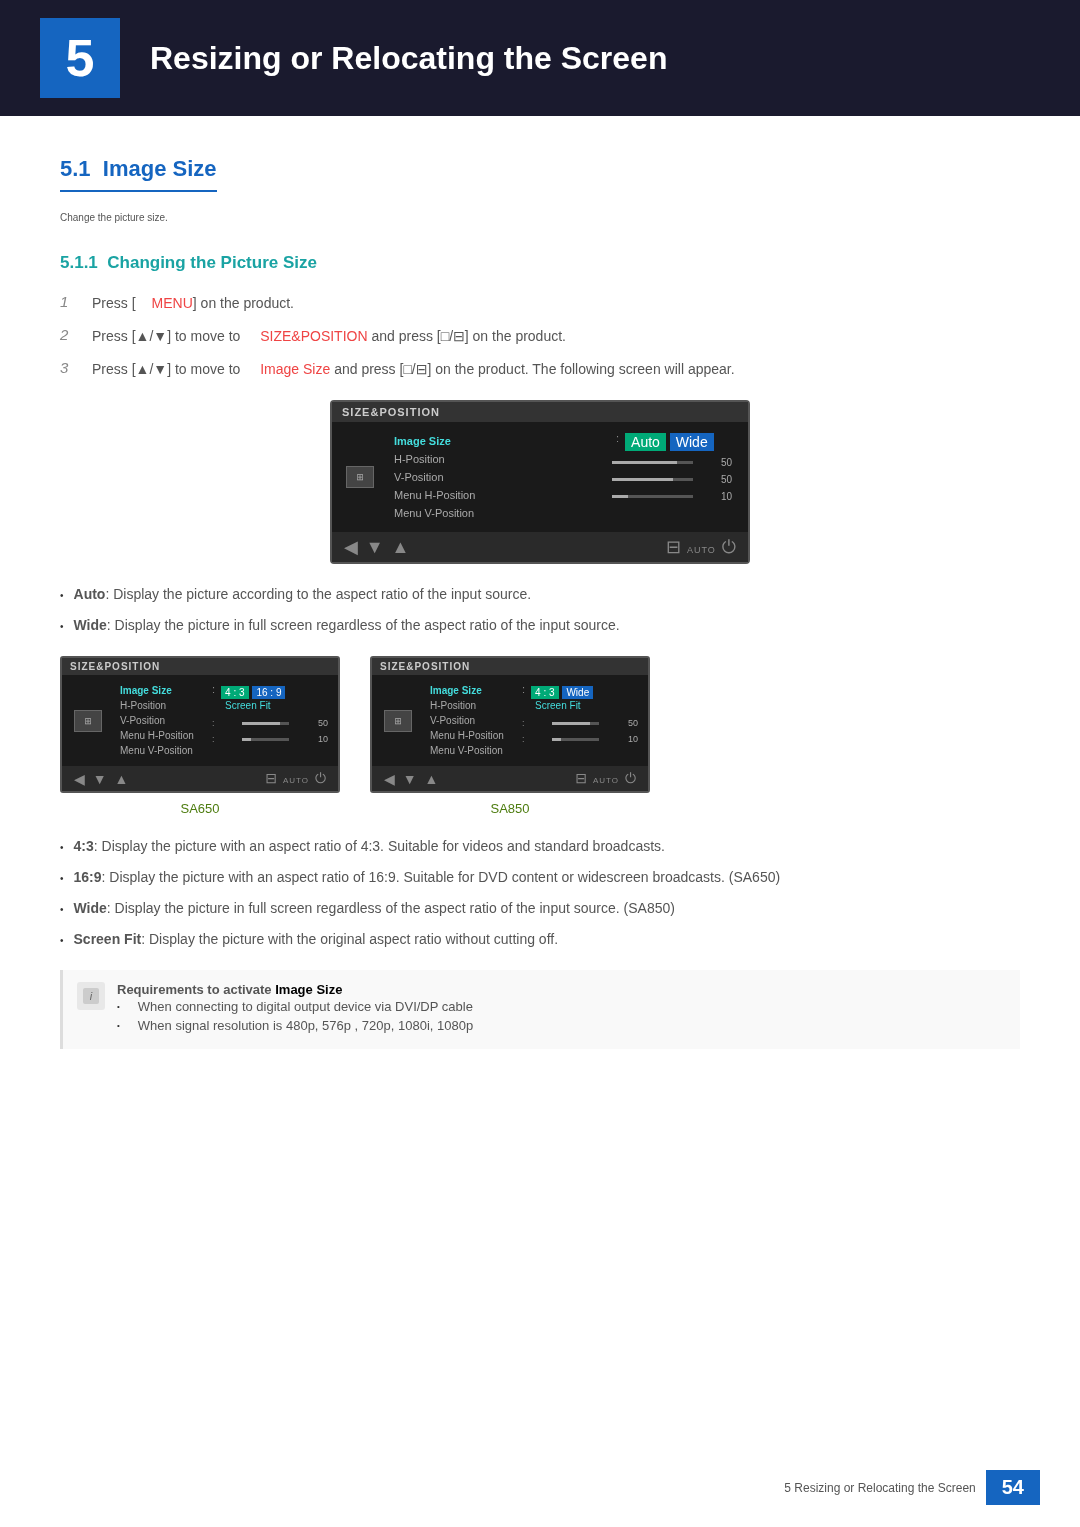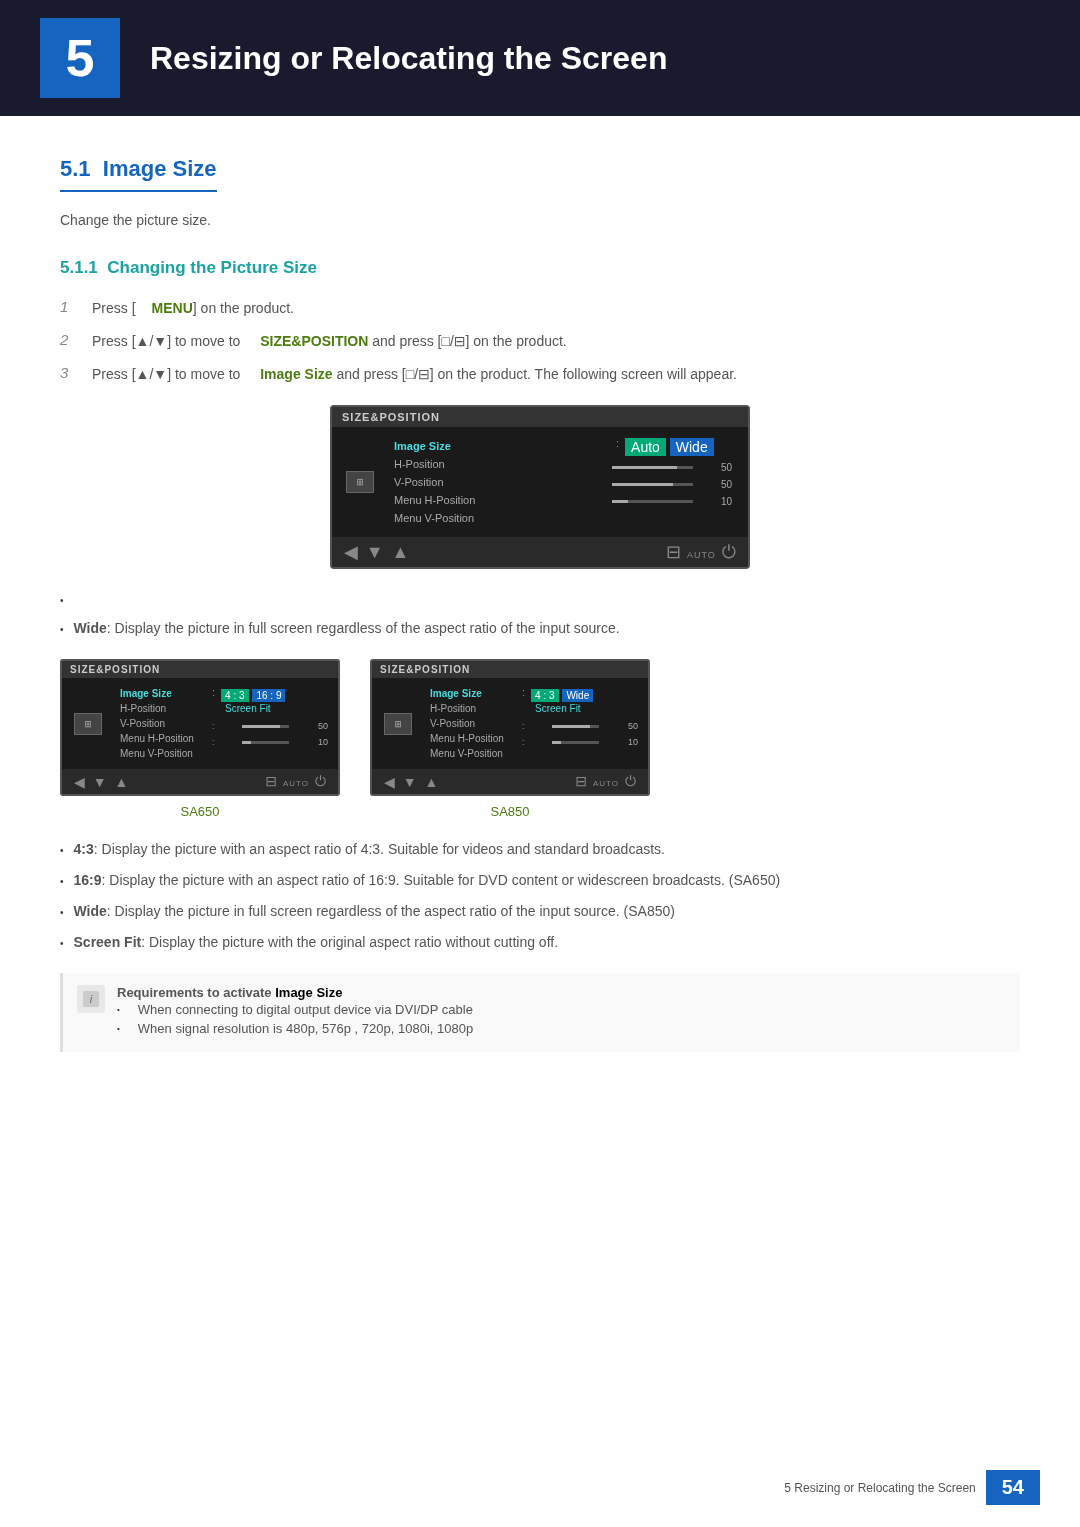--- a/index.html
+++ b/index.html
@@ -52,21 +52,21 @@
       font-weight: bold;
       margin-bottom: 20px;
       padding-bottom: 8px;
       border-bottom: 2px solid #1565c0;
       display: inline-block;
     }
 
     .section-intro {
       color: #555;
       margin-bottom: 30px;
-      font-size: 14px;
+      font-size: 10px;
     }
 
     
     .subsection-heading {
       color: #1aa3a3;
       font-size: 17px;
       font-weight: bold;
       margin-bottom: 20px;
     }
 
@@ -87,22 +87,22 @@
       font-style: italic;
       font-size: 15px;
       min-width: 24px;
       margin-right: 8px;
     }
     .step-text {
       flex: 1;
       line-height: 1.5;
     }
     .step-text strong, .step-text b {
-      color: #4d7c0f;
-      font-weight: bold;
+      color: #ef4444;
+      font-weight: normal;
       padding-left: 16px;
     }
 
     
     .monitor-mockup {
       background: #222;
       border: 2px solid #555;
       border-radius: 4px;
       width: 420px;
       padding: 0;
@@ -456,20 +456,21 @@
         <span class="footer-label">AUTO</span>
         <span class="footer-btn">⏻</span>
       </div>
     </div>
   </div>
 
   
   <ul class="bullet-list">
     <li>
       <span class="bullet-dot">•</span>
+      <span><strong>Auto</strong>: Display the picture according to the aspect ratio of the input source.</span>
     </li>
     <li>
       <span class="bullet-dot">•</span>
       <span><strong>Wide</strong>: Display the picture in full screen regardless of the aspect ratio of the input source.</span>
     </li>
   </ul>
 
   
   <div class="monitors-row">
 

